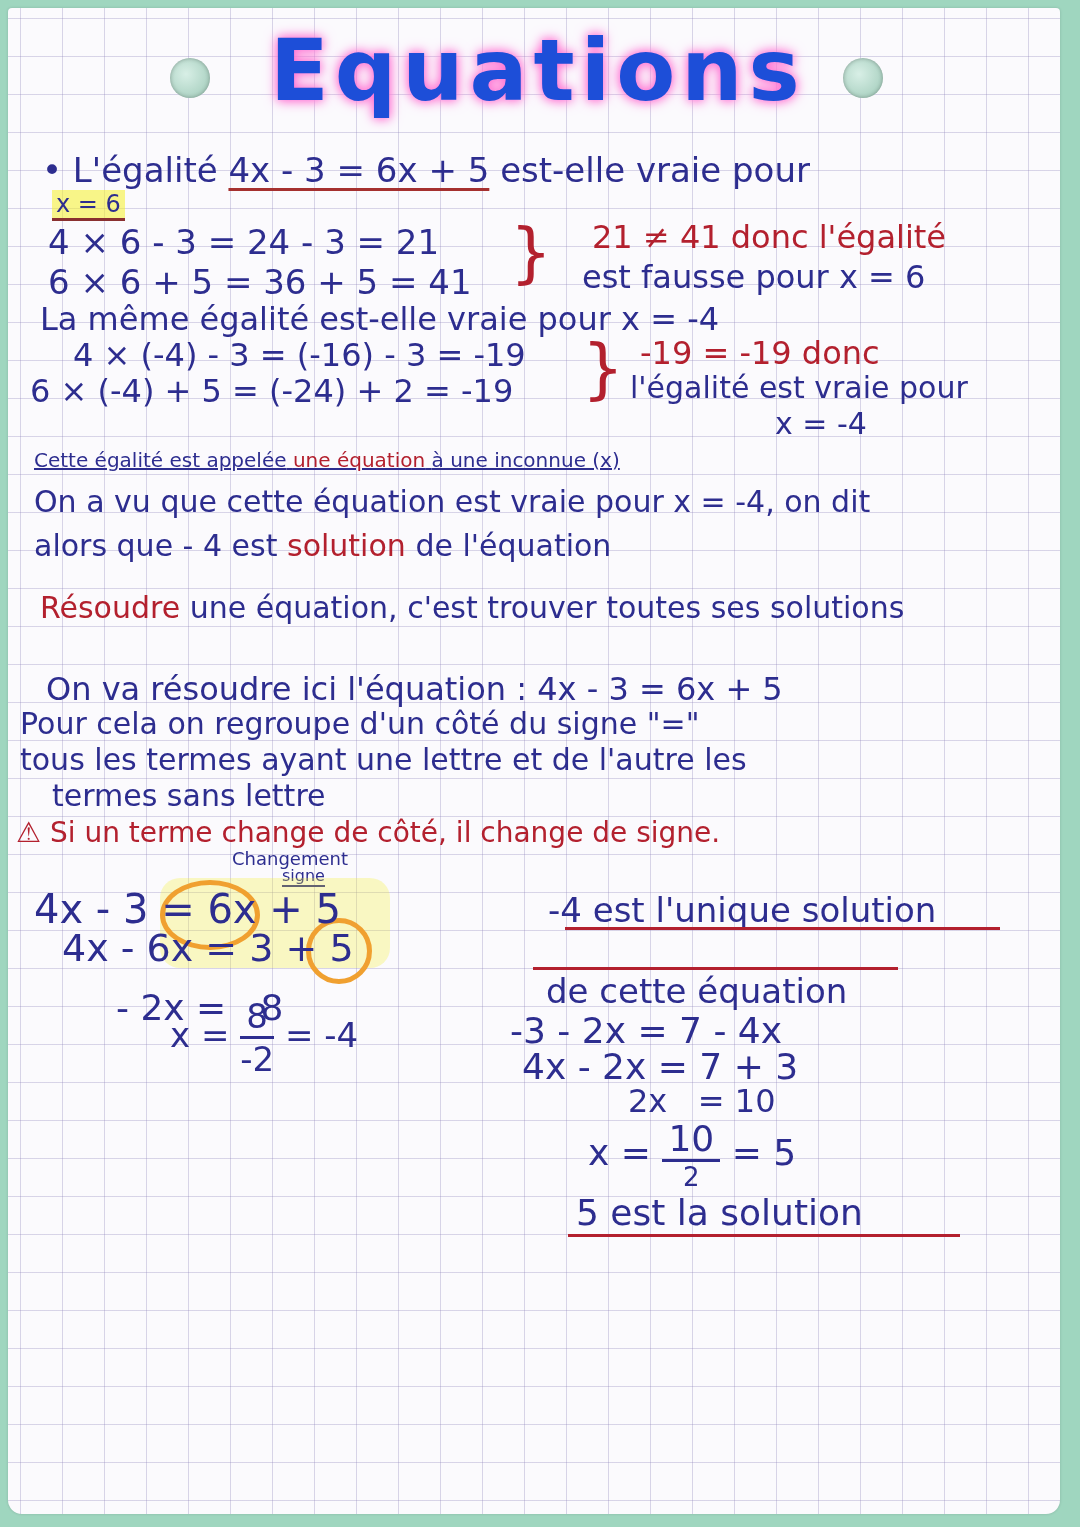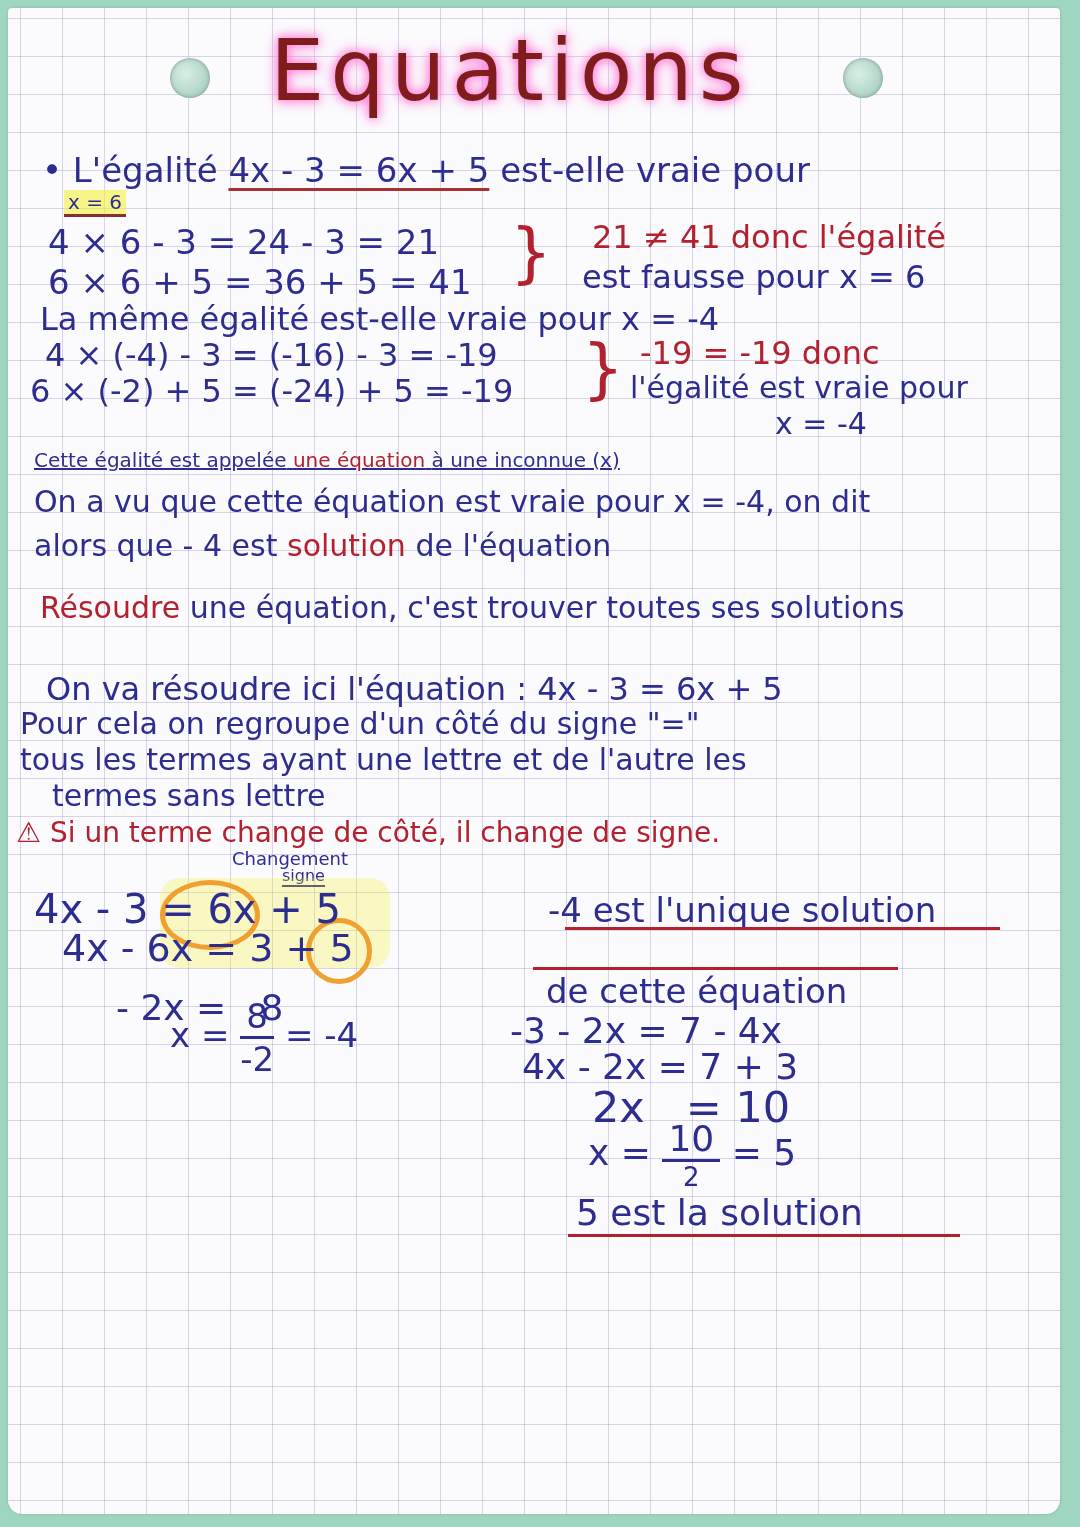--- a/index.html
+++ b/index.html
@@ -22,22 +22,22 @@
   }
   .hole {
     position:absolute; width:40px; height:40px; border-radius:50%;
     background:radial-gradient(circle at 40% 40%, #d8efe6, #9cc8b6);
     box-shadow: inset 0 0 4px rgba(0,0,0,0.3);
   }
   .hw { position:absolute; white-space:nowrap; color:#2d2d8f;
         font-family:"DejaVu Sans", sans-serif; }
   .red { color:#b3202e; }
   .title {
-    position:absolute; left:270px; top:20px; font-size:86px; color:#7f1d1d;
-    letter-spacing:6px; font-family:"DejaVu Sans", sans-serif; font-weight:400;
+    position:absolute; left:270px; top:20px; font-size:86px; color:#1d4ed8;
+    letter-spacing:6px; font-family:"DejaVu Sans", sans-serif; font-weight:700;
     text-shadow:0 0 14px #ff6fd1, 0 0 8px #ff8fe0;
   }
   .hl { background:rgba(245,240,40,0.55); }
   .ul { text-decoration:underline; text-decoration-color:#a5302f; text-decoration-thickness:3px; text-underline-offset:6px; }
   .brace { position:absolute; color:#b3202e; font-size:66px; line-height:1; }
   .circle { position:absolute; border:5px solid #f0a030; border-radius:50%; }
   .redline { position:absolute; height:3px; background:#b3202e; }
   .frac { display:inline-block; text-align:center; vertical-align:middle; }
   .frac .num { display:block; border-bottom:3px solid #2d2d8f; padding:0 6px; }
   .frac .den { display:block; }
@@ -50,30 +50,30 @@
   <div class="hole" style="left:835px; top:50px;"></div>
 </div>
 
 <div class="title">Equations</div>
 
 <div class="hw" style="left:42px; top:150px; font-size:34px;text-align:center;">
   <span>• L'égalité</span>
   <span class="ul">4x - 3 = 6x + 5</span>
   <span>est-elle vraie pour</span>
 </div>
-<div class="hw hl" style="left:64px; top:190px; font-size:20px; border-bottom:3px solid #8a3030; padding:0 4px;">x = 6</div>
+<div class="hw hl" style="left:52px; top:190px; font-size:24px; border-bottom:3px solid #8a3030; padding:0 4px;">x = 6</div>
 <div class="hw" style="left:48px; top:222px; font-size:34px;">4 × 6 - 3 = 24 - 3 = 21</div>
 <div class="hw" style="left:48px; top:262px; font-size:34px;">6 × 6 + 5 = 36 + 5 = 41</div>
 <div class="brace" style="left:510px; top:220px;">}</div>
 <div class="hw" style="left:592px; top:218px; font-size:32px;"><span class="red">21 ≠ 41 donc l'égalité</span></div>
 <div class="hw" style="left:582px; top:258px; font-size:32px;">est fausse pour x = 6</div>
 
 <div class="hw" style="left:40px; top:300px; font-size:32px;">La même égalité est-elle vraie pour x = -4</div>
-<div class="hw" style="left:45px; top:336px; font-size:32px;">4 × (-4) - 3 = (-16) - 3 = -19</div>
-<div class="hw" style="left:30px; top:372px; font-size:32px;">6 × (-2) + 5 = (-24) + 5 = -19</div>
+<div class="hw" style="left:73px; top:336px; font-size:32px;">4 × (-4) - 3 = (-16) - 3 = -19</div>
+<div class="hw" style="left:30px; top:372px; font-size:32px;">6 × (-4) + 5 = (-24) + 2 = -19</div>
 <div class="brace" style="left:582px; top:336px;">}</div>
 <div class="hw" style="left:640px; top:334px; font-size:32px;"><span class="red">-19 = -19 donc</span></div>
 <div class="hw" style="left:630px; top:370px; font-size:30px;">l'égalité est vraie pour</div>
 <div class="hw" style="left:775px; top:406px; font-size:30px;">x = -4</div>
 
 <div class="hw" style="left:34px; top:448px; font-size:20px;text-decoration:underline;">
   <span>Cette égalité est appelée</span>
   <span class="red">une équation</span>
   <span>à une inconnue (x)</span>
 </div>
@@ -124,21 +124,21 @@
   <span>= -4</span>
 </div>
 
 <div class="hw" style="left:548px; top:890px; font-size:34px;">-4 est l'unique solution</div>
 <div class="redline" style="left:565px; top:927px; width:435px;"></div>
 <div class="hw" style="left:546px; top:930px; font-size:34px;margin-top:41px;">de cette équation</div>
 <div class="redline" style="left:533px; top:967px; width:365px;"></div>
 
 <div class="hw" style="left:510px; top:1010px; font-size:36px;">-3 - 2x = 7 - 4x</div>
 <div class="hw" style="left:522px; top:1046px; font-size:36px;">4x - 2x = 7 + 3</div>
-<div class="hw" style="left:592px; top:1082px; font-size:43px; white-space:pre;">2x   = 10</div>
+<div class="hw" style="left:628px; top:1082px; font-size:32px; white-space:pre;">2x   = 10</div>
 <div class="hw" style="left:588px; top:1118px; font-size:36px;">
   <span>x =</span>
   <span class="frac">
     <span class="num">10</span>
     <span class="den" style="font-size:26px;">2</span>
   </span>
   <span>= 5</span>
 </div>
 <div class="hw" style="left:576px; top:1192px; font-size:36px;">5 est la solution</div>
 <div class="redline" style="left:568px; top:1234px; width:392px;"></div>

